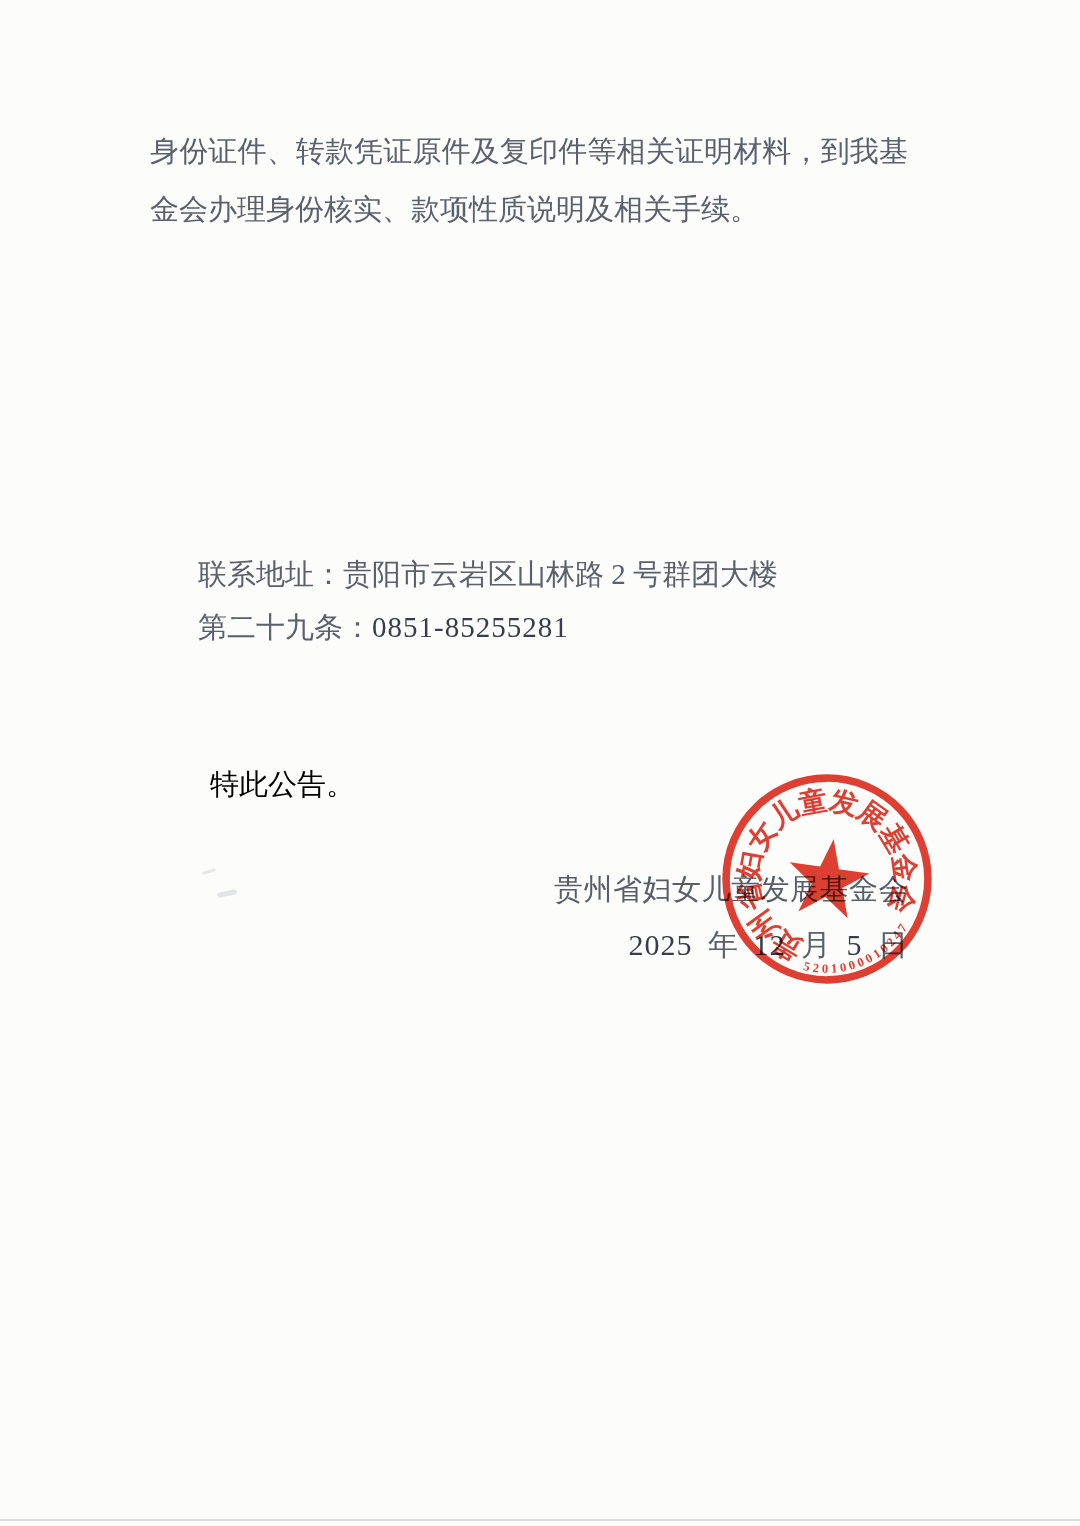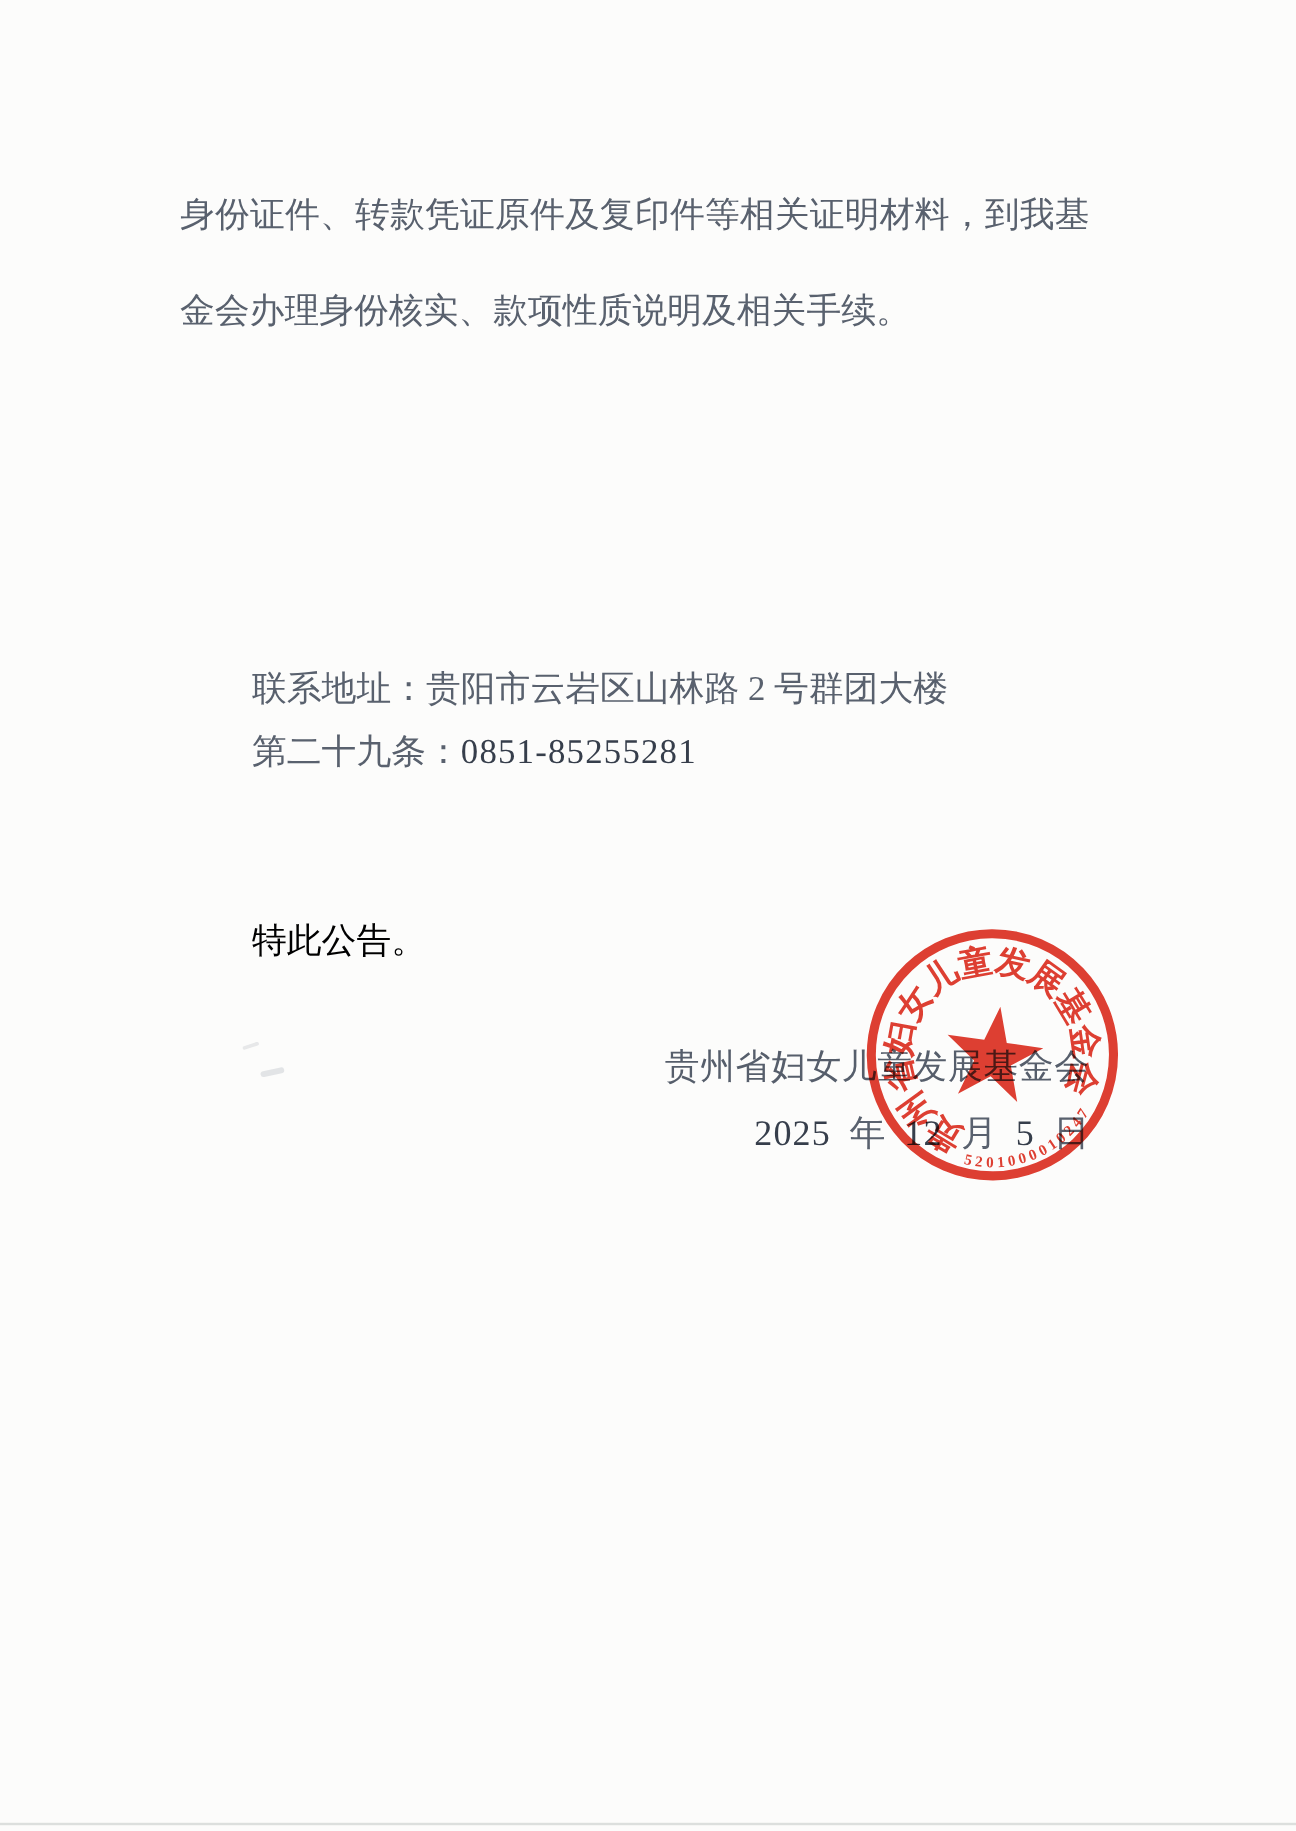--- a/index.html
+++ b/index.html
@@ -6,30 +6,30 @@
   html,body{margin:0;padding:0;background:#e9e9e9;}
   .page{
     position:relative;
     width:1080px;height:1526px;
     background:#fcfcfb;
     overflow:hidden;
     font-family:"Liberation Serif","DejaVu Serif",serif;
   }
   
   .body-text{
-    position:absolute;left:150px;top:139px;width:758px;
-    font-size:29px;line-height:80px;
+    position:absolute;left:150px;top:122px;width:758px;
+    font-size:29px;line-height:58px;
     color:#59616e;
     text-align:justify;
   }
   .body-text p{margin:0;}
   .body-text p.ind{text-indent:2em;}
   
   .contact{
-    position:absolute;left:210px;top:548px;width:700px;
+    position:absolute;left:198px;top:548px;width:700px;
     font-size:29px;line-height:53px;color:#59616e;
   }
   .num{
     font-family:"Liberation Serif","DejaVu Serif",serif;
     color:#363e4b;
     letter-spacing:1px;
     text-align:right;
   }
   
   .closing{

